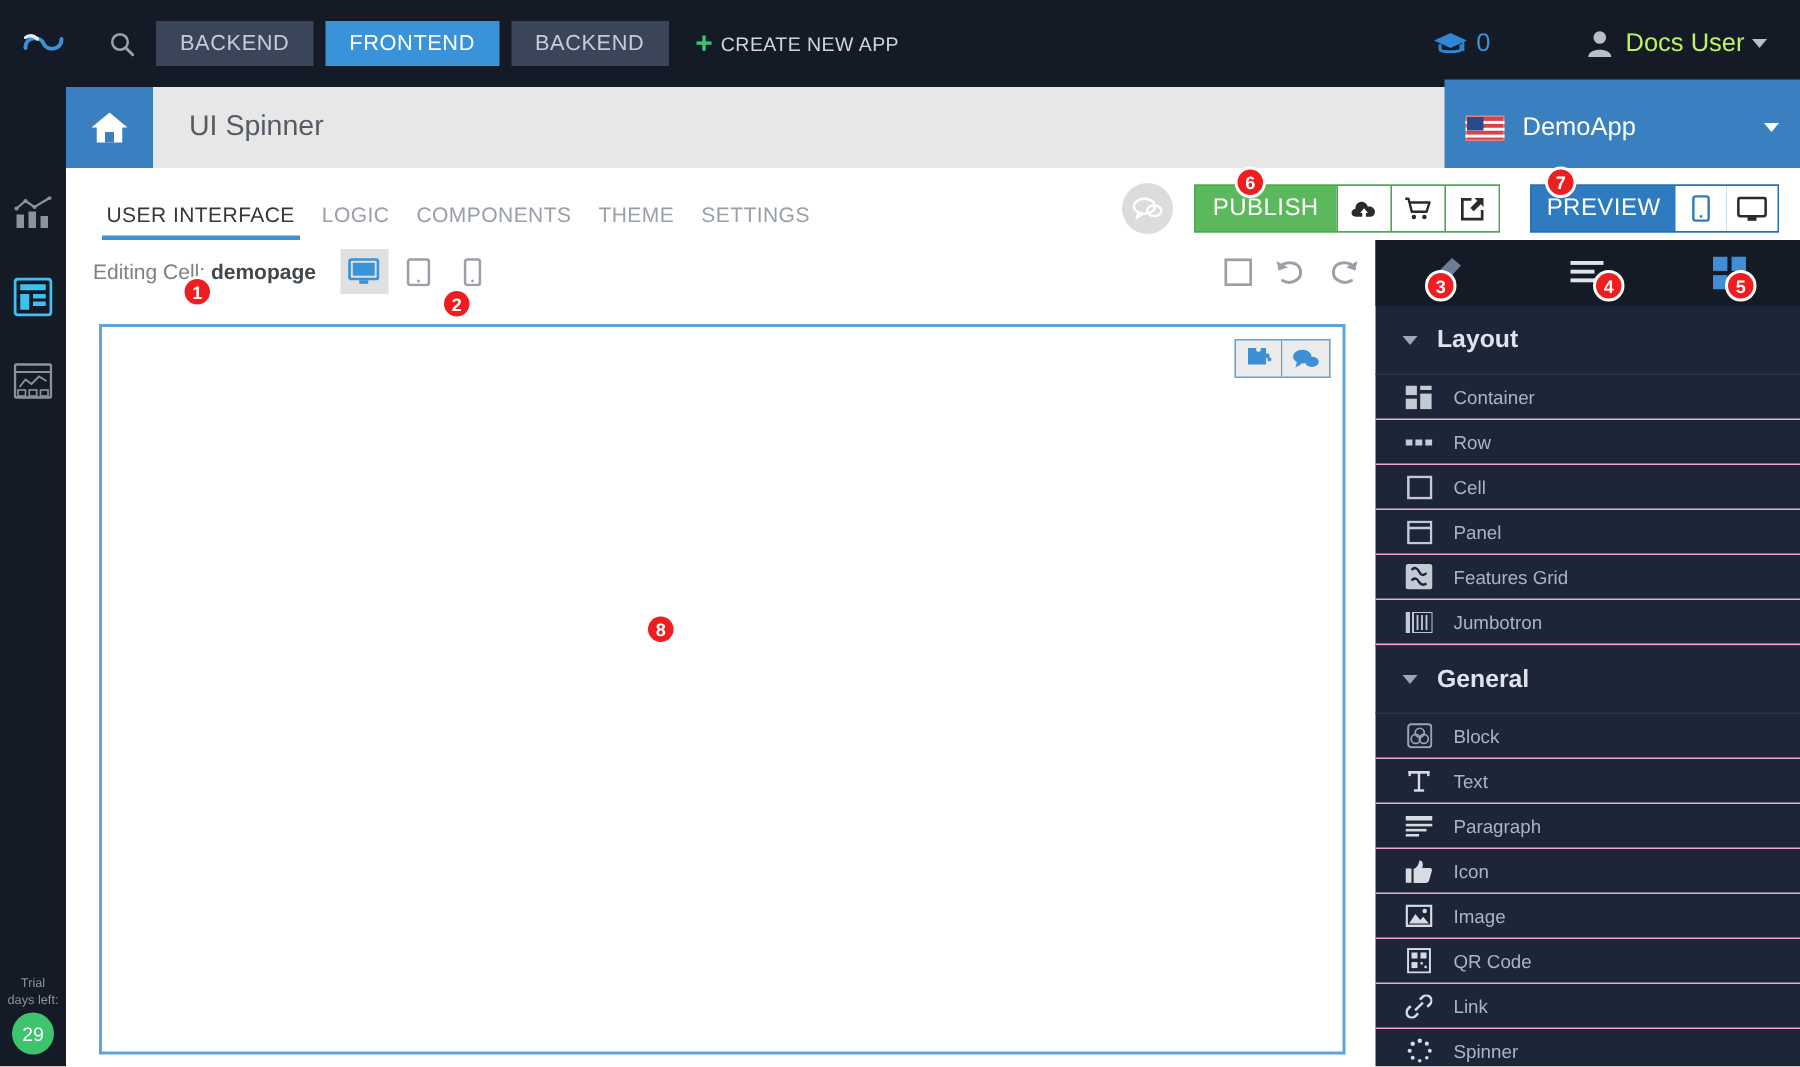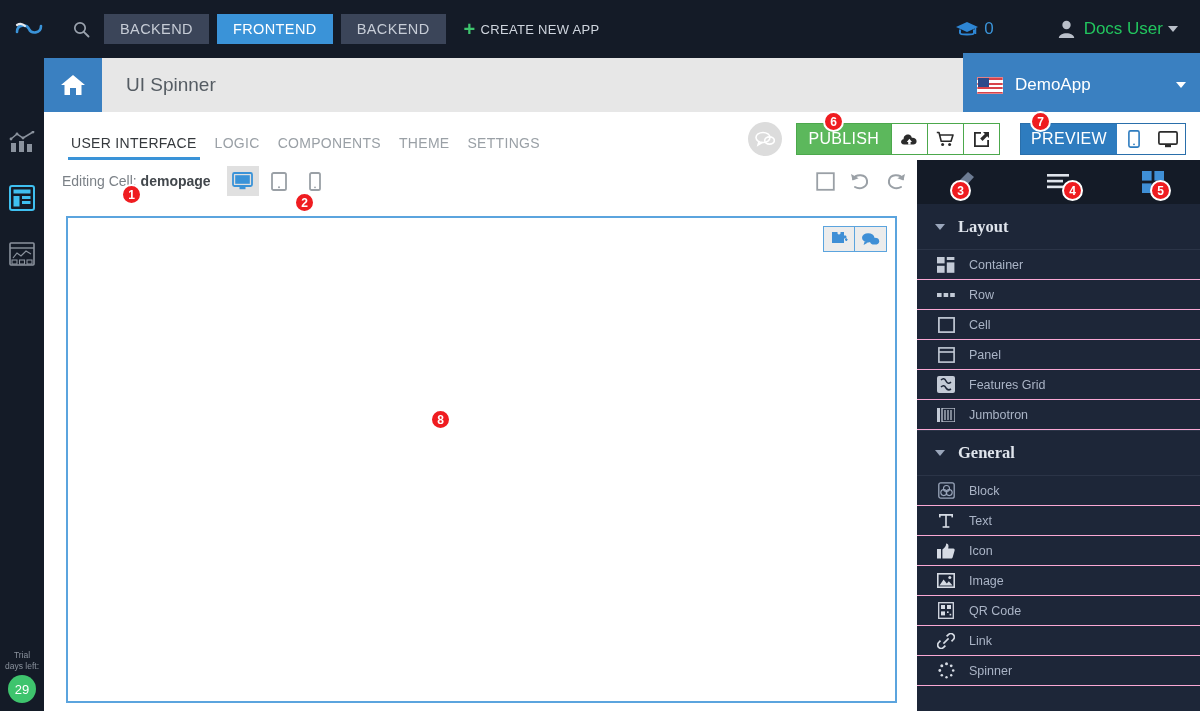--- a/index.html
+++ b/index.html
@@ -25,21 +25,21 @@
   }
   .nav-btn.active { background: #3a93d8; color: #fff; }
   .create-app {
     display: flex; align-items: center; color: #cfd5de; font-size: 13px;
     letter-spacing: .3px; margin-left: 10px; cursor: pointer;
   }
   .create-app .plus { color: #3ec46d; font-size: 20px; margin-right: 5px; font-weight: bold; line-height: 1; }
   .topnav-right { margin-left: auto; display: flex; align-items: center; padding-right: 22px; }
   .grad-wrap { display: flex; align-items: center; margin-right: 64px; cursor: pointer; }
   .grad-count { color: #3a93d8; font-size: 17px; margin-left: 5px; }
-  .user-wrap { display: flex; align-items: center; color: #22c55e; font-size: 17px; cursor: pointer; }
+  .user-wrap { display: flex; align-items: center; color: #bef264; font-size: 17px; cursor: pointer; }
   .user-wrap .uname { margin-left: 9px; }
   .caret-d {
     width: 0; height: 0; border-left: 5px solid transparent; border-right: 5px solid transparent;
     border-top: 6px solid #b9bfc9; margin-left: 5px;
   }
 
   
   .rail {
     position: absolute; top: 58px; left: 0; width: 44px; height: 653px;
     background: #141b27; display: flex; flex-direction: column; align-items: center;
@@ -162,21 +162,21 @@
   }
   .rp-tabs { height: 44px; display: flex; align-items: center; background: #141b27; }
   .rp-tab {
     flex: 1; height: 44px; display: flex; align-items: center; justify-content: center;
     cursor: pointer;
   }
   .rp-tab.active .grid-ico { }
   .sec-head {
     height: 46px; display: flex; align-items: center; padding-left: 18px;
     color: #dfe4ec; font-size: 16.5px; font-weight: bold;
-    border-bottom: 1px solid #2b3447; cursor: pointer; font-family: Liberation Serif, serif;
+    border-bottom: 1px solid #2b3447; cursor: pointer;
   }
   .sec-head .tri {
     width: 0; height: 0; border-left: 5px solid transparent; border-right: 5px solid transparent;
     border-top: 6px solid #9aa6bb; margin-right: 13px;
   }
   .comp-row {
     height: 30px; display: flex; align-items: center; padding-left: 18px;
     color: #aab4c6; font-size: 12.5px; border-bottom: 1px solid #f9a8d4;
     cursor: pointer;
   }
@@ -531,20 +531,31 @@
           <rect x="1" y="1" width="1.6" height="3.4" fill="#d6dbe4"></rect>
           <rect x="13.4" y="1" width="1.6" height="3.4" fill="#d6dbe4"></rect>
           <rect x="7.2" y="1" width="1.6" height="13" fill="#d6dbe4"></rect>
           <rect x="4.6" y="13.2" width="6.8" height="1.6" fill="#d6dbe4"></rect>
         </svg>
       </span>
       <span>Text</span>
     </div>
     <div class="comp-row">
       <span class="comp-ico">
+        <svg width="18" height="14" viewBox="0 0 18 14">
+          <rect x="0" y="0" width="18" height="3" fill="#d6dbe4"></rect>
+          <rect x="0" y="5.2" width="18" height="1.7" fill="#d6dbe4"></rect>
+          <rect x="0" y="8.6" width="14" height="1.7" fill="#d6dbe4"></rect>
+          <rect x="0" y="12" width="9" height="1.7" fill="#d6dbe4"></rect>
+        </svg>
+      </span>
+      <span>Paragraph</span>
+    </div>
+    <div class="comp-row">
+      <span class="comp-ico">
         <svg width="18" height="16" viewBox="0 0 18 16">
           <rect x="0" y="6" width="4" height="9.5" fill="#d6dbe4"></rect>
           <path d="M5.4 6.4 C7.6 5.2, 9 3.4, 9.2 0.6 C11.4 0.4, 12 2.6, 11.2 5.6 L16.2 5.6 C17.6 5.6, 18 7, 17.4 8.2 L15.6 14.4 C15.2 15.4, 14.4 15.6, 13.4 15.6 L5.4 15.6 Z" fill="#d6dbe4"></path>
         </svg>
       </span>
       <span>Icon</span>
     </div>
     <div class="comp-row">
       <span class="comp-ico">
         <svg width="18" height="15" viewBox="0 0 18 15">

